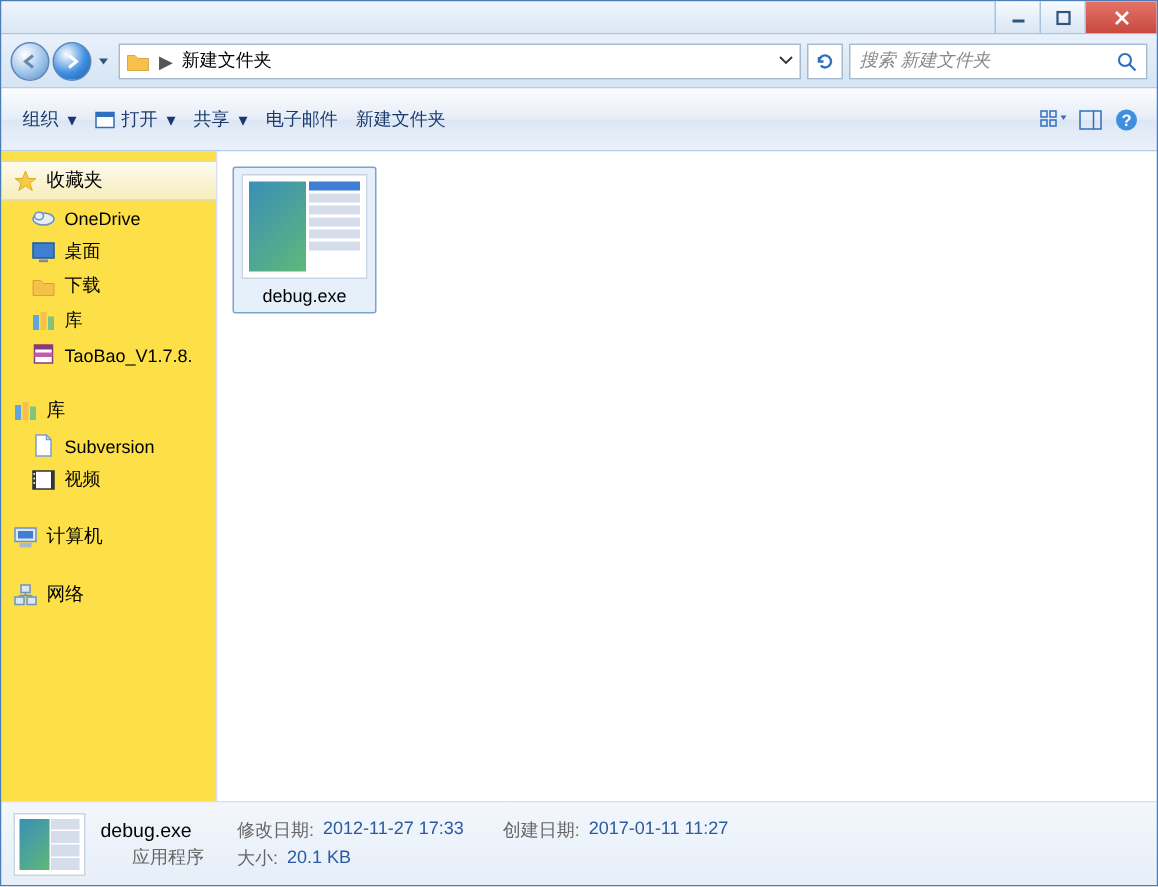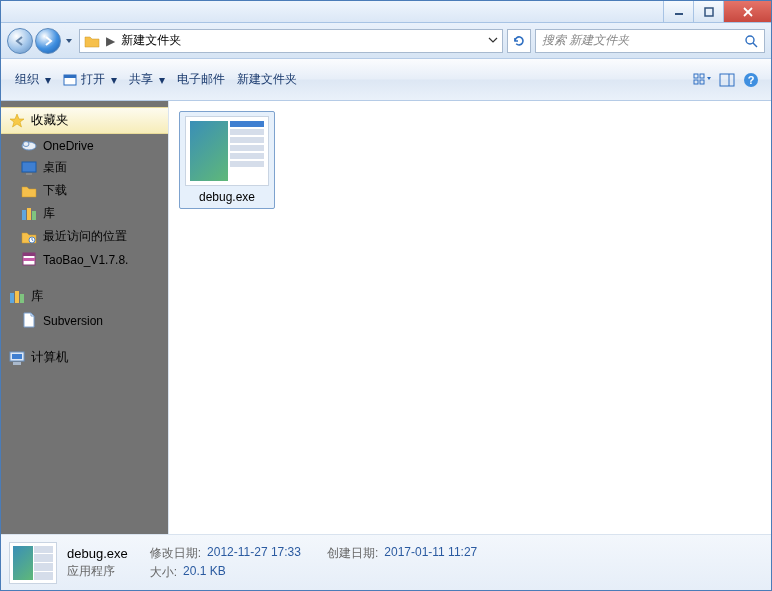--- a/index.html
+++ b/index.html
@@ -17,36 +17,36 @@
 .navbar { height: 36px; background: linear-gradient(#e9f1fb, #d6e4f4); display: flex; align-items: center; padding: 0 6px; gap: 4px; border-bottom: 1px solid #b5cbe6; }
 .nav-arrows { display: flex; align-items: center; gap: 2px; }
 .nav-circle { width: 26px; height: 26px; border-radius: 50%; background: radial-gradient(circle at 35% 30%, #fff, #9fc4ea 55%, #5a88bb); border: 1px solid #5a88bb; display: flex; align-items: center; justify-content: center; }
 .nav-circle.fwd { background: radial-gradient(circle at 35% 30%, #fff, #3f8fe0 55%, #1a5aa7); }
 .nav-dd { width: 12px; display: flex; align-items: center; justify-content: center; }
 .addr { flex: 1; height: 24px; background: #fff; border: 1px solid #a7b9cf; display: flex; align-items: center; padding: 0 4px; gap: 6px; font-size: 12px; }
 .addr .folder-icon { width: 16px; height: 14px; }
 .addr-sep { color: #555; }
 .addr-dd { margin-left: auto; }
 .refresh { width: 24px; height: 24px; background: #fff; border: 1px solid #a7b9cf; display: flex; align-items: center; justify-content: center; }
-.search { width: 230px; height: 24px; background: #fff; border: 1px solid #a7b9cf; display: flex; align-items: center; padding: 0 6px; font-size: 12px; color: #888; font-style: italic; }
+.search { width: 199px; height: 24px; background: #fff; border: 1px solid #a7b9cf; display: flex; align-items: center; padding: 0 6px; font-size: 12px; color: #888; font-style: italic; }
 .search span { flex: 1; }
 .search svg { flex-shrink: 0; }
 
 
 .toolbar { height: 42px; background: linear-gradient(#fbfcfe, #e7eef8 48%, #dde7f4 52%, #eaf1fa); border-bottom: 1px solid #b5cbe6; display: flex; align-items: center; padding: 0 8px; font-size: 12px; color: #1a3a6e; }
 .tb-item { display: flex; align-items: center; gap: 4px; padding: 0 6px; height: 100%; cursor: default; }
 .tb-item .dd { margin-left: 2px; }
 .tb-spacer { flex: 1; }
 .tb-icon { padding: 0 4px; }
 
 
 .main { flex: 1; display: flex; min-height: 0; }
 
 
-.sidebar { width: 168px; border-right: 1px solid #d9e3ef; overflow: hidden; padding: 6px 0; font-size: 12px; background: #737373; position: relative; }
+.sidebar { width: 144px; border-right: 1px solid #d9e3ef; overflow: hidden; padding: 6px 0; font-size: 12px; background: #fde047; position: relative; }
 .sb-group-hdr { display: flex; align-items: center; gap: 6px; padding: 4px 8px; font-size: 12.5px; }
 .sb-group-hdr.fav { background: linear-gradient(#fdfbef, #f7edb9); border-top: 1px solid #e9dc9a; border-bottom: 1px solid #e9dc9a; }
 .sb-item { display: flex; align-items: flex-end; gap: 6px; padding: 3px 8px 3px 20px; white-space: nowrap; overflow: hidden; text-overflow: ellipsis; }
 .sb-gap { height: 14px; }
 .ico { width: 16px; height: 16px; flex-shrink: 0; display: flex; align-items: center; justify-content: center; }
 
 
 .content { flex: 1; position: relative; padding: 10px; background: #fff; }
 .file-tile { width: 96px; display: flex; flex-direction: column; align-items: center; gap: 4px; padding: 4px; border: 1px solid #7da2ce; background: #e6f0fb; border-radius: 2px; }
 .thumb { width: 84px; height: 70px; background: #fff; border: 1px solid #c9d4e2; display: flex; }
@@ -57,21 +57,21 @@
 .file-label { font-size: 12px; text-align: center; }
 
 
 .details { height: 56px; border-top: 1px solid #d9e3ef; background: linear-gradient(#f3f7fc, #e6eef8); display: flex; align-items: center; padding: 4px 8px; gap: 10px; font-size: 12px; }
 .details .dthumb { width: 48px; height: 42px; background: #fff; border: 1px solid #c9d4e2; display: flex; }
 .details .dthumb .l { flex: 1; background: linear-gradient(135deg, #3a8fb7, #5fb879); margin: 3px 1px 3px 3px; }
 .details .dthumb .r { flex: 1; margin: 3px 3px 3px 0; display: flex; flex-direction: column; gap: 1px; }
 .details .dthumb .r div { flex: 1; background: #d5ddea; }
 .d-col { display: flex; flex-direction: column; justify-content: center; gap: 2px; }
 .d-name { font-size: 13px; }
-.d-type { color: #666; }
+.d-type { color: #666; margin-left: 21px; }
 .d-meta { display: grid; grid-template-columns: auto auto; column-gap: 26px; row-gap: 2px; margin-left: 12px; }
 .d-label { color: #666; }
 .d-val { color: #2a5aa0; }
 .d-pair { display: flex; gap: 6px; }
 
 
 .folder-svg { fill: #f6c04b; stroke: #c9962a; stroke-width: 0.5; }
 </style>
 </head>
 <body>
@@ -237,30 +237,20 @@
             <svg width="16" height="14">
               <rect x="1" y="3" width="4" height="10" fill="#5fa6de"></rect>
               <rect x="6" y="1" width="4" height="12" fill="#f6c04b"></rect>
               <rect x="11" y="4" width="4" height="9" fill="#7fc47f"></rect>
             </svg>
           </span>
           <span>库</span>
         </div>
       <div class="sb-item">
           <span class="ico">
-            <svg width="16" height="14">
-              <path class="folder-svg" d="M1 3 h5 l2 2 h7 v8 h-14 z"></path>
-              <circle cx="11" cy="10" r="3" fill="#fff" stroke="#2f6fc1" stroke-width="0.8"></circle>
-              <path d="M11 8 L11 10 L12.5 11" stroke="#2f6fc1" fill="none" stroke-width="0.8"></path>
-            </svg>
-          </span>
-          <span>最近访问的位置</span>
-        </div>
-      <div class="sb-item">
-          <span class="ico">
             <svg width="16" height="16">
               <rect x="2" y="2" width="12" height="12" fill="#fff" stroke="#8a3a7a"></rect>
               <rect x="2" y="2" width="12" height="3" fill="#8a3a7a"></rect>
               <rect x="2" y="7" width="12" height="3" fill="#c75aa8"></rect>
             </svg>
           </span>
           <span>TaoBao_V1.7.8.</span>
         </div>
 
       <div class="sb-gap"></div>
@@ -276,37 +266,64 @@
         <span>库</span>
       </div>
       <div class="sb-item">
           <span class="ico">
             <svg width="14" height="16">
               <path d="M2 1 h7 l3 3 v11 h-10 z" fill="#fff" stroke="#7aa0cf"></path>
               <path d="M9 1 v3 h3" fill="none" stroke="#7aa0cf"></path>
             </svg>
           </span>
           <span>Subversion</span>
+        </div>
+      <div class="sb-item">
+          <span class="ico">
+            <svg width="16" height="14">
+              <rect x="1" y="1" width="14" height="12" fill="#fff" stroke="#333"></rect>
+              <rect x="1" y="1" width="2" height="12" fill="#333"></rect>
+              <rect x="13" y="1" width="2" height="12" fill="#333"></rect>
+              <circle cx="1.8" cy="3" r="0.6" fill="#fff"></circle>
+              <circle cx="1.8" cy="6" r="0.6" fill="#fff"></circle>
+              <circle cx="1.8" cy="9" r="0.6" fill="#fff"></circle>
+            </svg>
+          </span>
+          <span>视频</span>
         </div>
 
       <div class="sb-gap"></div>
 
       <div class="sb-group-hdr">
         <span class="ico">
             <svg width="16" height="16">
               <rect x="1" y="2" width="14" height="9" fill="#dde7f4" stroke="#6b93c4"></rect>
               <rect x="3" y="4" width="10" height="5" fill="#3f7fd1"></rect>
               <rect x="4" y="12" width="8" height="3" fill="#aab9cc"></rect>
             </svg>
           </span>
         <span>计算机</span>
       </div>
 
       <div class="sb-gap"></div>
 
+      <div class="sb-group-hdr">
+        <span class="ico">
+            <svg width="16" height="16">
+              <rect x="1" y="9" width="6" height="5" fill="#dde7f4" stroke="#6b93c4"></rect>
+              <rect x="9" y="9" width="6" height="5" fill="#dde7f4" stroke="#6b93c4"></rect>
+              <rect x="5" y="1" width="6" height="5" fill="#dde7f4" stroke="#6b93c4"></rect>
+              <line x1="8" y1="6" x2="8" y2="8" stroke="#6b93c4"></line>
+              <line x1="4" y1="9" x2="4" y2="8" stroke="#6b93c4"></line>
+              <line x1="12" y1="9" x2="12" y2="8" stroke="#6b93c4"></line>
+              <line x1="4" y1="8" x2="12" y2="8" stroke="#6b93c4"></line>
+            </svg>
+          </span>
+        <span>网络</span>
+      </div>
     </div>
 
     <div class="content">
       <div class="file-tile">
         <div class="thumb">
           <div class="thumb-left"></div>
           <div class="thumb-right">
             <div class="bar hl"></div>
               <div class="bar"></div>
               <div class="bar"></div>

